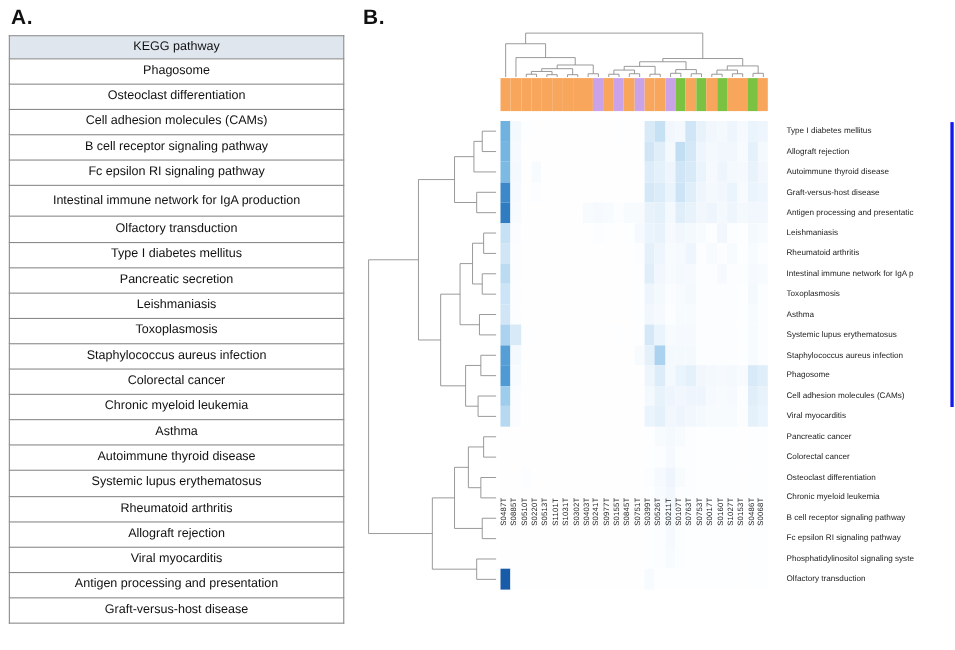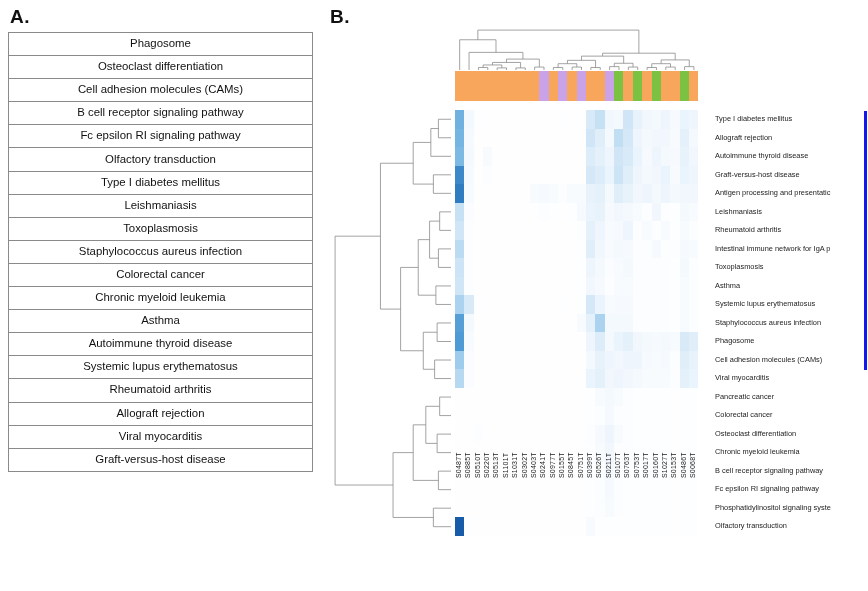--- a/index.html
+++ b/index.html
@@ -106,41 +106,50 @@
 </style>
 </head>
 <body>
 
 <div class="panel-letter" style="left:10px;top:6px;">A.</div>
 
 <div id="panel-a" style="top:32px;">
   <table id="kegg-table">
     <tbody>
         <tr>
+          <td class="hdr">KEGG pathway</td>
+        </tr>
+        <tr>
           <td>Phagosome</td>
         </tr>
         <tr>
           <td>Osteoclast differentiation</td>
         </tr>
         <tr>
           <td>Cell adhesion molecules (CAMs)</td>
         </tr>
         <tr>
           <td>B cell receptor signaling pathway</td>
         </tr>
         <tr>
           <td>Fc epsilon RI signaling pathway</td>
         </tr>
         <tr>
+          <td class="tall">Intestinal immune network for IgA production</td>
+        </tr>
+        <tr>
           <td>Olfactory transduction</td>
         </tr>
         <tr>
           <td>Type I diabetes mellitus</td>
         </tr>
         <tr>
+          <td>Pancreatic secretion</td>
+        </tr>
+        <tr>
           <td>Leishmaniasis</td>
         </tr>
         <tr>
           <td>Toxoplasmosis</td>
         </tr>
         <tr>
           <td>Staphylococcus aureus infection</td>
         </tr>
         <tr>
           <td>Colorectal cancer</td>
@@ -158,20 +167,23 @@
           <td>Systemic lupus erythematosus</td>
         </tr>
         <tr>
           <td>Rheumatoid arthritis</td>
         </tr>
         <tr>
           <td>Allograft rejection</td>
         </tr>
         <tr>
           <td>Viral myocarditis</td>
+        </tr>
+        <tr>
+          <td>Antigen processing and presentation</td>
         </tr>
         <tr>
           <td>Graft-versus-host disease</td>
         </tr>
       </tbody>
   </table>
 </div>
 
 <div class="panel-letter" style="left:330px;top:6px;">B.</div>
 

